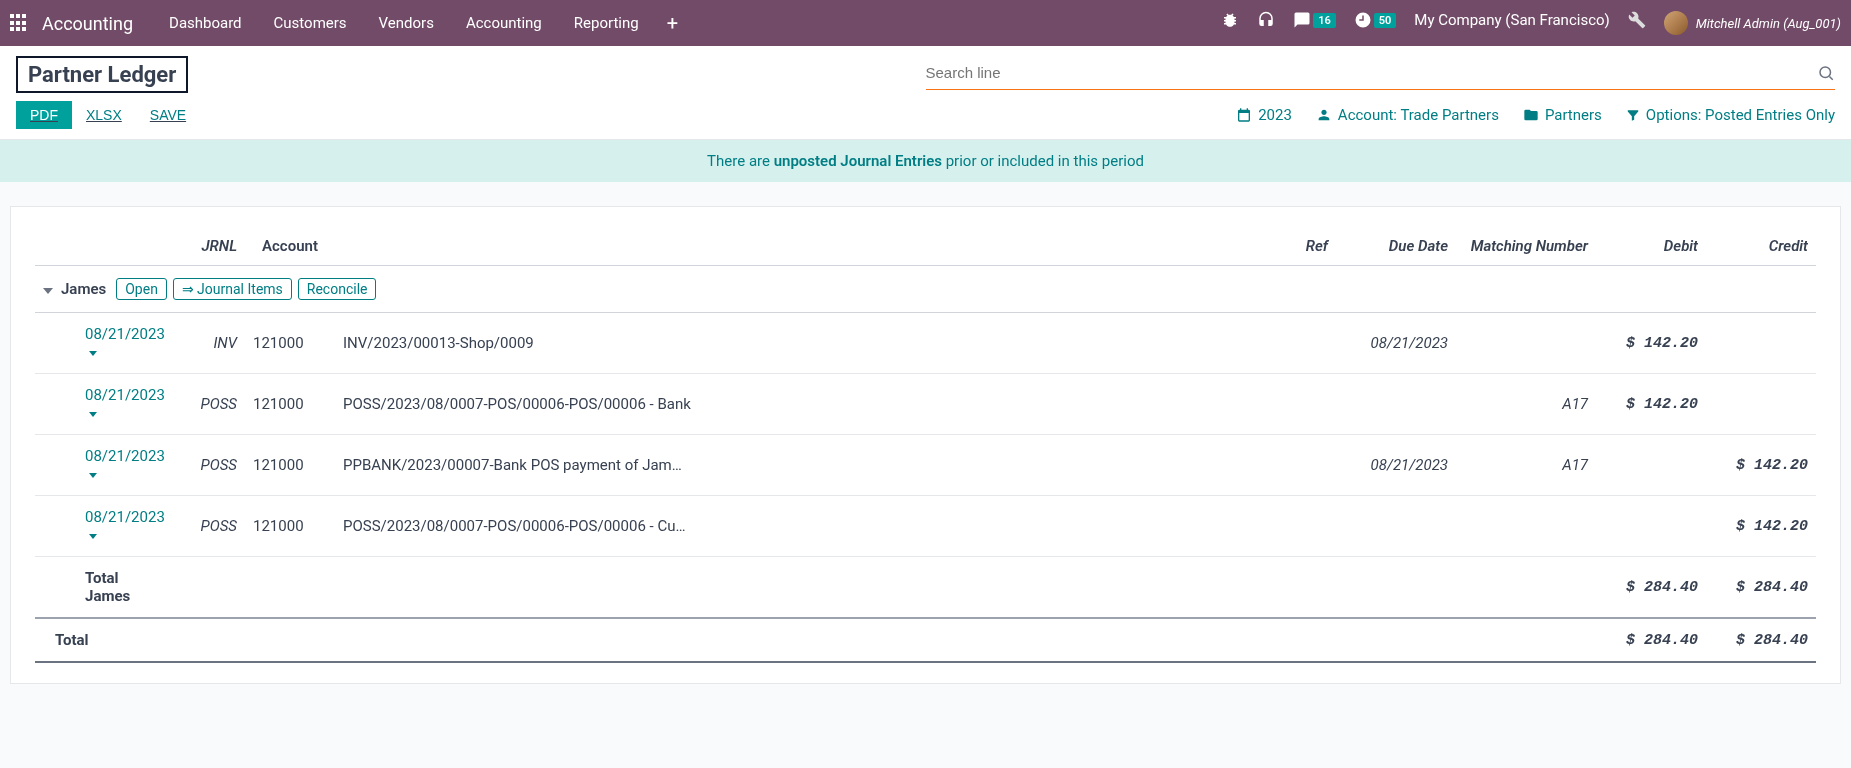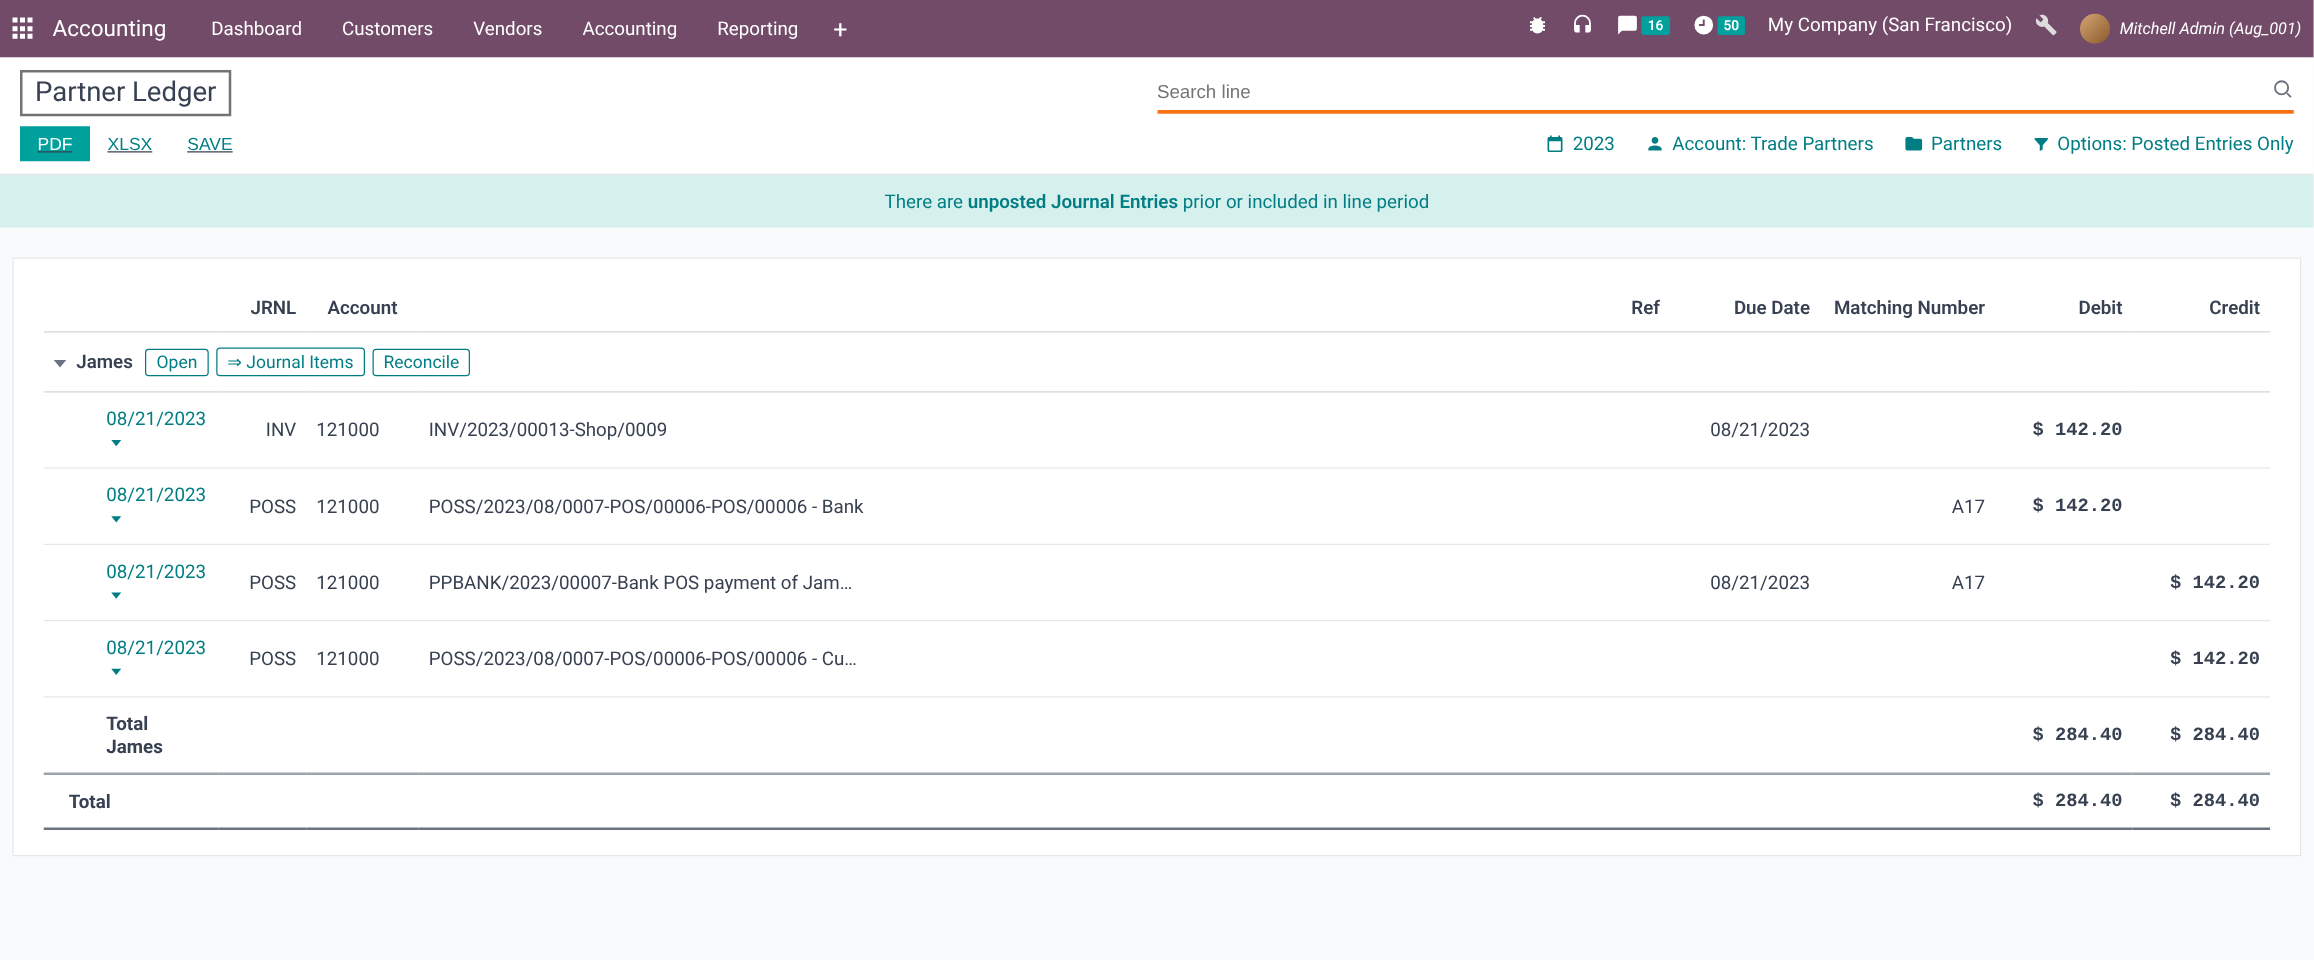--- a/index.html
+++ b/index.html
@@ -17,43 +17,43 @@
 .topnav .right-icons { display: flex; align-items: flex-start; gap: 18px; }
 .topnav .icon-btn { color: #fff; cursor: pointer; position: relative; display: flex; align-items: center; }
 .topnav .badge { background: #00a09d; color: #fff; font-size: 11px; padding: 1px 5px; border-radius: 2px; margin-left: 2px; font-weight: 600; }
 .topnav .company { color: #fff; font-size: 15px; cursor: pointer; }
 .topnav .user { color: #fff; font-size: 13px; display: flex; align-items: center; gap: 8px; cursor: pointer; font-style: italic; }
 .topnav .avatar { width: 24px; height: 24px; border-radius: 50%; background: linear-gradient(135deg, #d4a574, #8b5a2b); }
 
 
 .controlpanel { background: #fff; padding: 10px 16px 0; border-bottom: 1px solid #e5e7eb; }
 .cp-row1 { display: flex; align-items: center; justify-content: space-between; margin-bottom: 8px; }
-.page-title { font-size: 22px; font-weight: 400; border: 2px solid #737373; padding: 4px 10px; display: inline-block; }
-.searchbox { flex: 0 0 50%; display: flex; align-items: center; border-bottom: 3px solid #f97316; padding: 4px 0; }
+.page-title { font-size: 22px; font-weight: 700; border: 2px solid #0f172a; padding: 4px 10px; display: inline-block; }
+.searchbox { flex: 0 0 50%; display: flex; align-items: flex-start; border-bottom: 1px solid #f97316; padding: 4px 0; }
 .searchbox input { border: none; outline: none; flex: 1; font-size: 15px; background: transparent; color: #6b7280; }
 .searchbox .search-icon { color: #6b7280; cursor: pointer; }
 
 .cp-row2 { display: flex; justify-content: space-between; align-items: center; padding-bottom: 10px; }
 .export-btns { display: flex; gap: 0; text-decoration: underline; }
 .btn { padding: 6px 14px; font-size: 14px; cursor: pointer; border: none; background: transparent; color: #017e84; font-weight: 500; }
 .btn.primary { background: #00a09d; color: #fff; }
 .filters { display: flex; gap: 24px; align-items: center; }
 .filter-item { color: #017e84; font-size: 15px; cursor: pointer; display: flex; align-items: center; gap: 6px; }
 .filter-item svg { fill: #017e84; }
 
 
 .alert { background: #d6f0ee; color: #017e84; text-align: center; padding: 12px; font-size: 15px; }
 .alert strong { font-weight: 600; }
 
 
 .report-wrap { padding: 24px 10px; }
 .report { background: #fff; border: 1px solid #e5e7eb; padding: 20px 24px; overflow-x: auto; }
 table { width: 100%; border-collapse: collapse; }
 th { text-align: center; font-weight: 600; padding: 10px 8px; border-bottom: 1px solid #d1d5db; font-size: 15px; }
-th.r, td.r { text-align: right; }
+th.r, td.r { text-align: right; font-style: italic; }
 td { padding: 12px 8px; border-bottom: 1px solid #e5e7eb; font-size: 15px; vertical-align: middle; }
 .partner-row td { border-bottom: 1px solid #d1d5db; }
 .caret { display: inline-block; width: 0; height: 0; border-left: 5px solid transparent; border-right: 5px solid transparent; border-top: 6px solid #6b7280; margin-right: 8px; cursor: pointer; }
 .partner-name { font-weight: 600; margin-right: 10px; }
 .pill { display: inline-block; border: 1px solid #017e84; color: #017e84; padding: 2px 8px; border-radius: 3px; font-size: 14px; margin-right: 6px; cursor: pointer; }
 .date-link { color: #017e84; cursor: pointer; }
 .date-link .mini-caret { display: inline-block; width: 0; height: 0; border-left: 4px solid transparent; border-right: 4px solid transparent; border-top: 5px solid #017e84; margin-left: 4px; vertical-align: middle; }
 .mono { font-family: "Courier New", monospace; font-weight: 600; }
 .total-row td { font-weight: 700; border-bottom: 2px solid #9ca3af; border-top: 1px solid #d1d5db; }
 .grand-total td { font-weight: 700; border-bottom: 2px solid #6b7280; }
@@ -162,21 +162,21 @@
         <svg width="14" height="14" viewBox="0 0 24 24">
             <path d="M3 4h18v2l-7 8v6l-4 2v-8L3 6V4z"></path>
           </svg>
         <span>Options: Posted Entries Only</span>
       </div>
     </div>
   </div>
 </div>
 
 <div class="alert">
-  <span>There are </span><strong>unposted Journal Entries</strong><span> prior or included in line period</span>
+  <span>There are </span><strong>unposted Journal Entries</strong><span> prior or included in this period</span>
 </div>
 
 <div class="report-wrap">
   <div class="report">
     <table>
       <thead>
         <tr>
           <th class="col-date"></th>
           <th class="col-jrnl r">JRNL</th>
           <th class="col-acct">Account</th>

